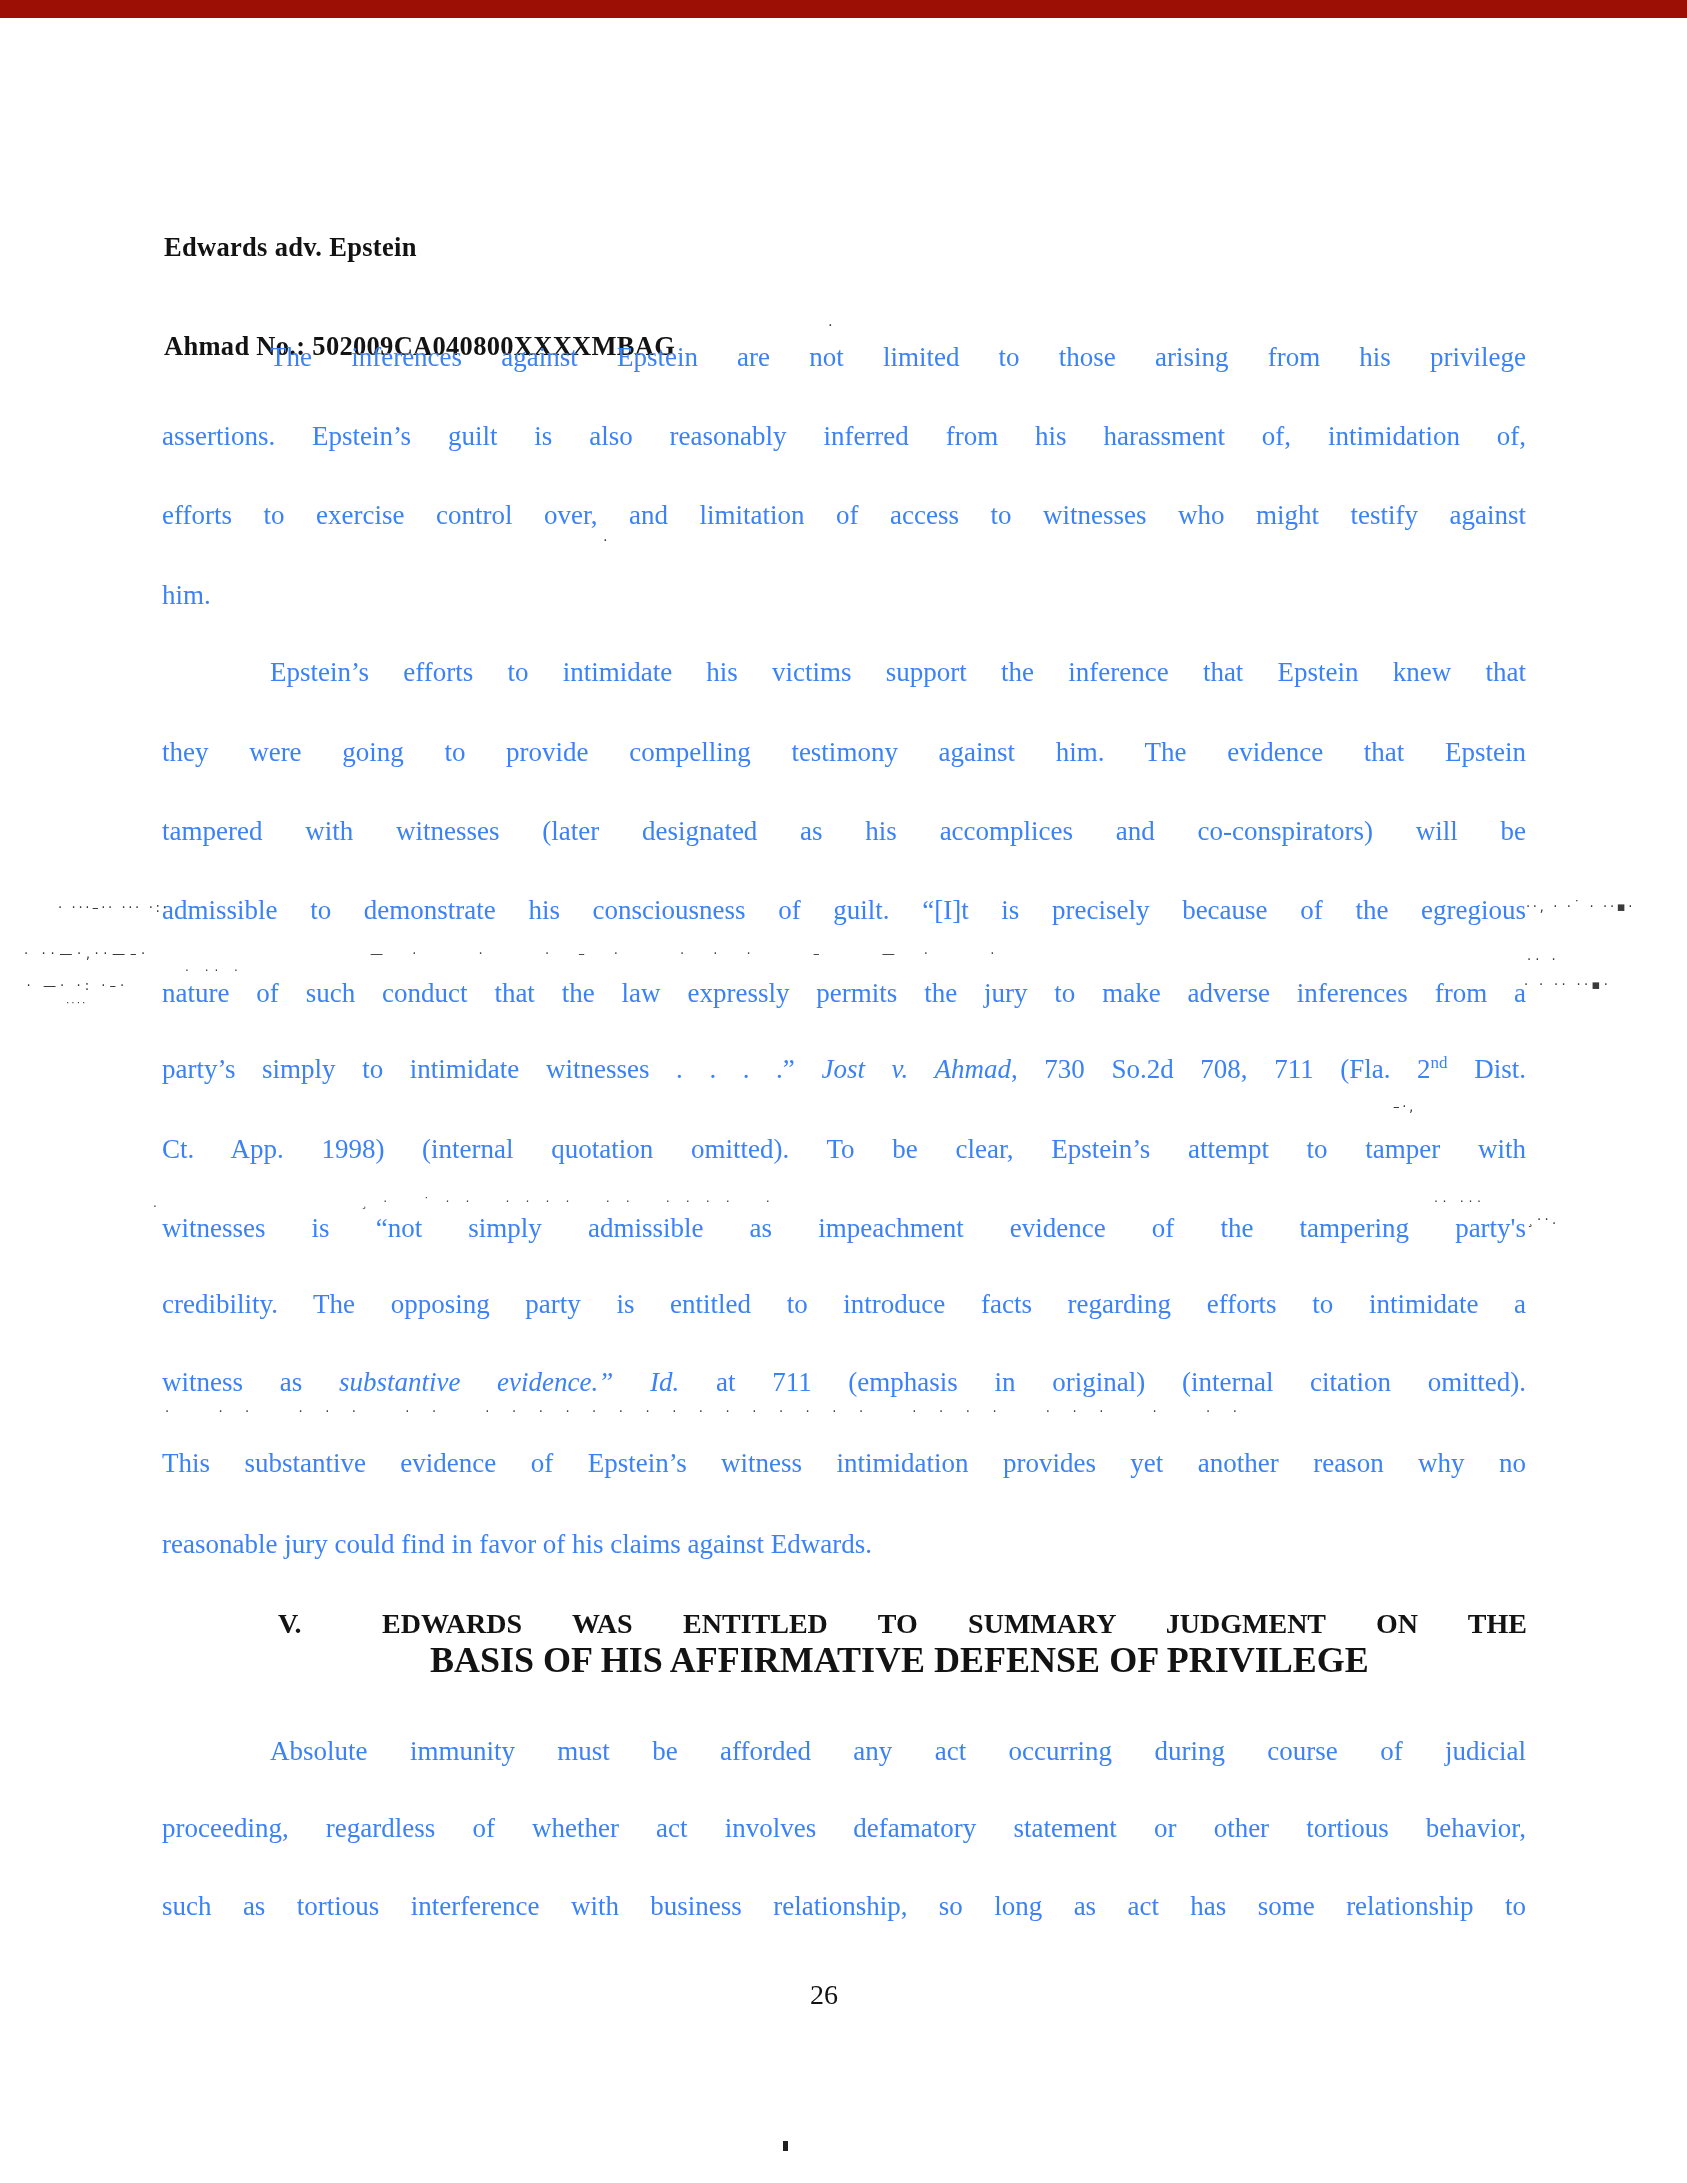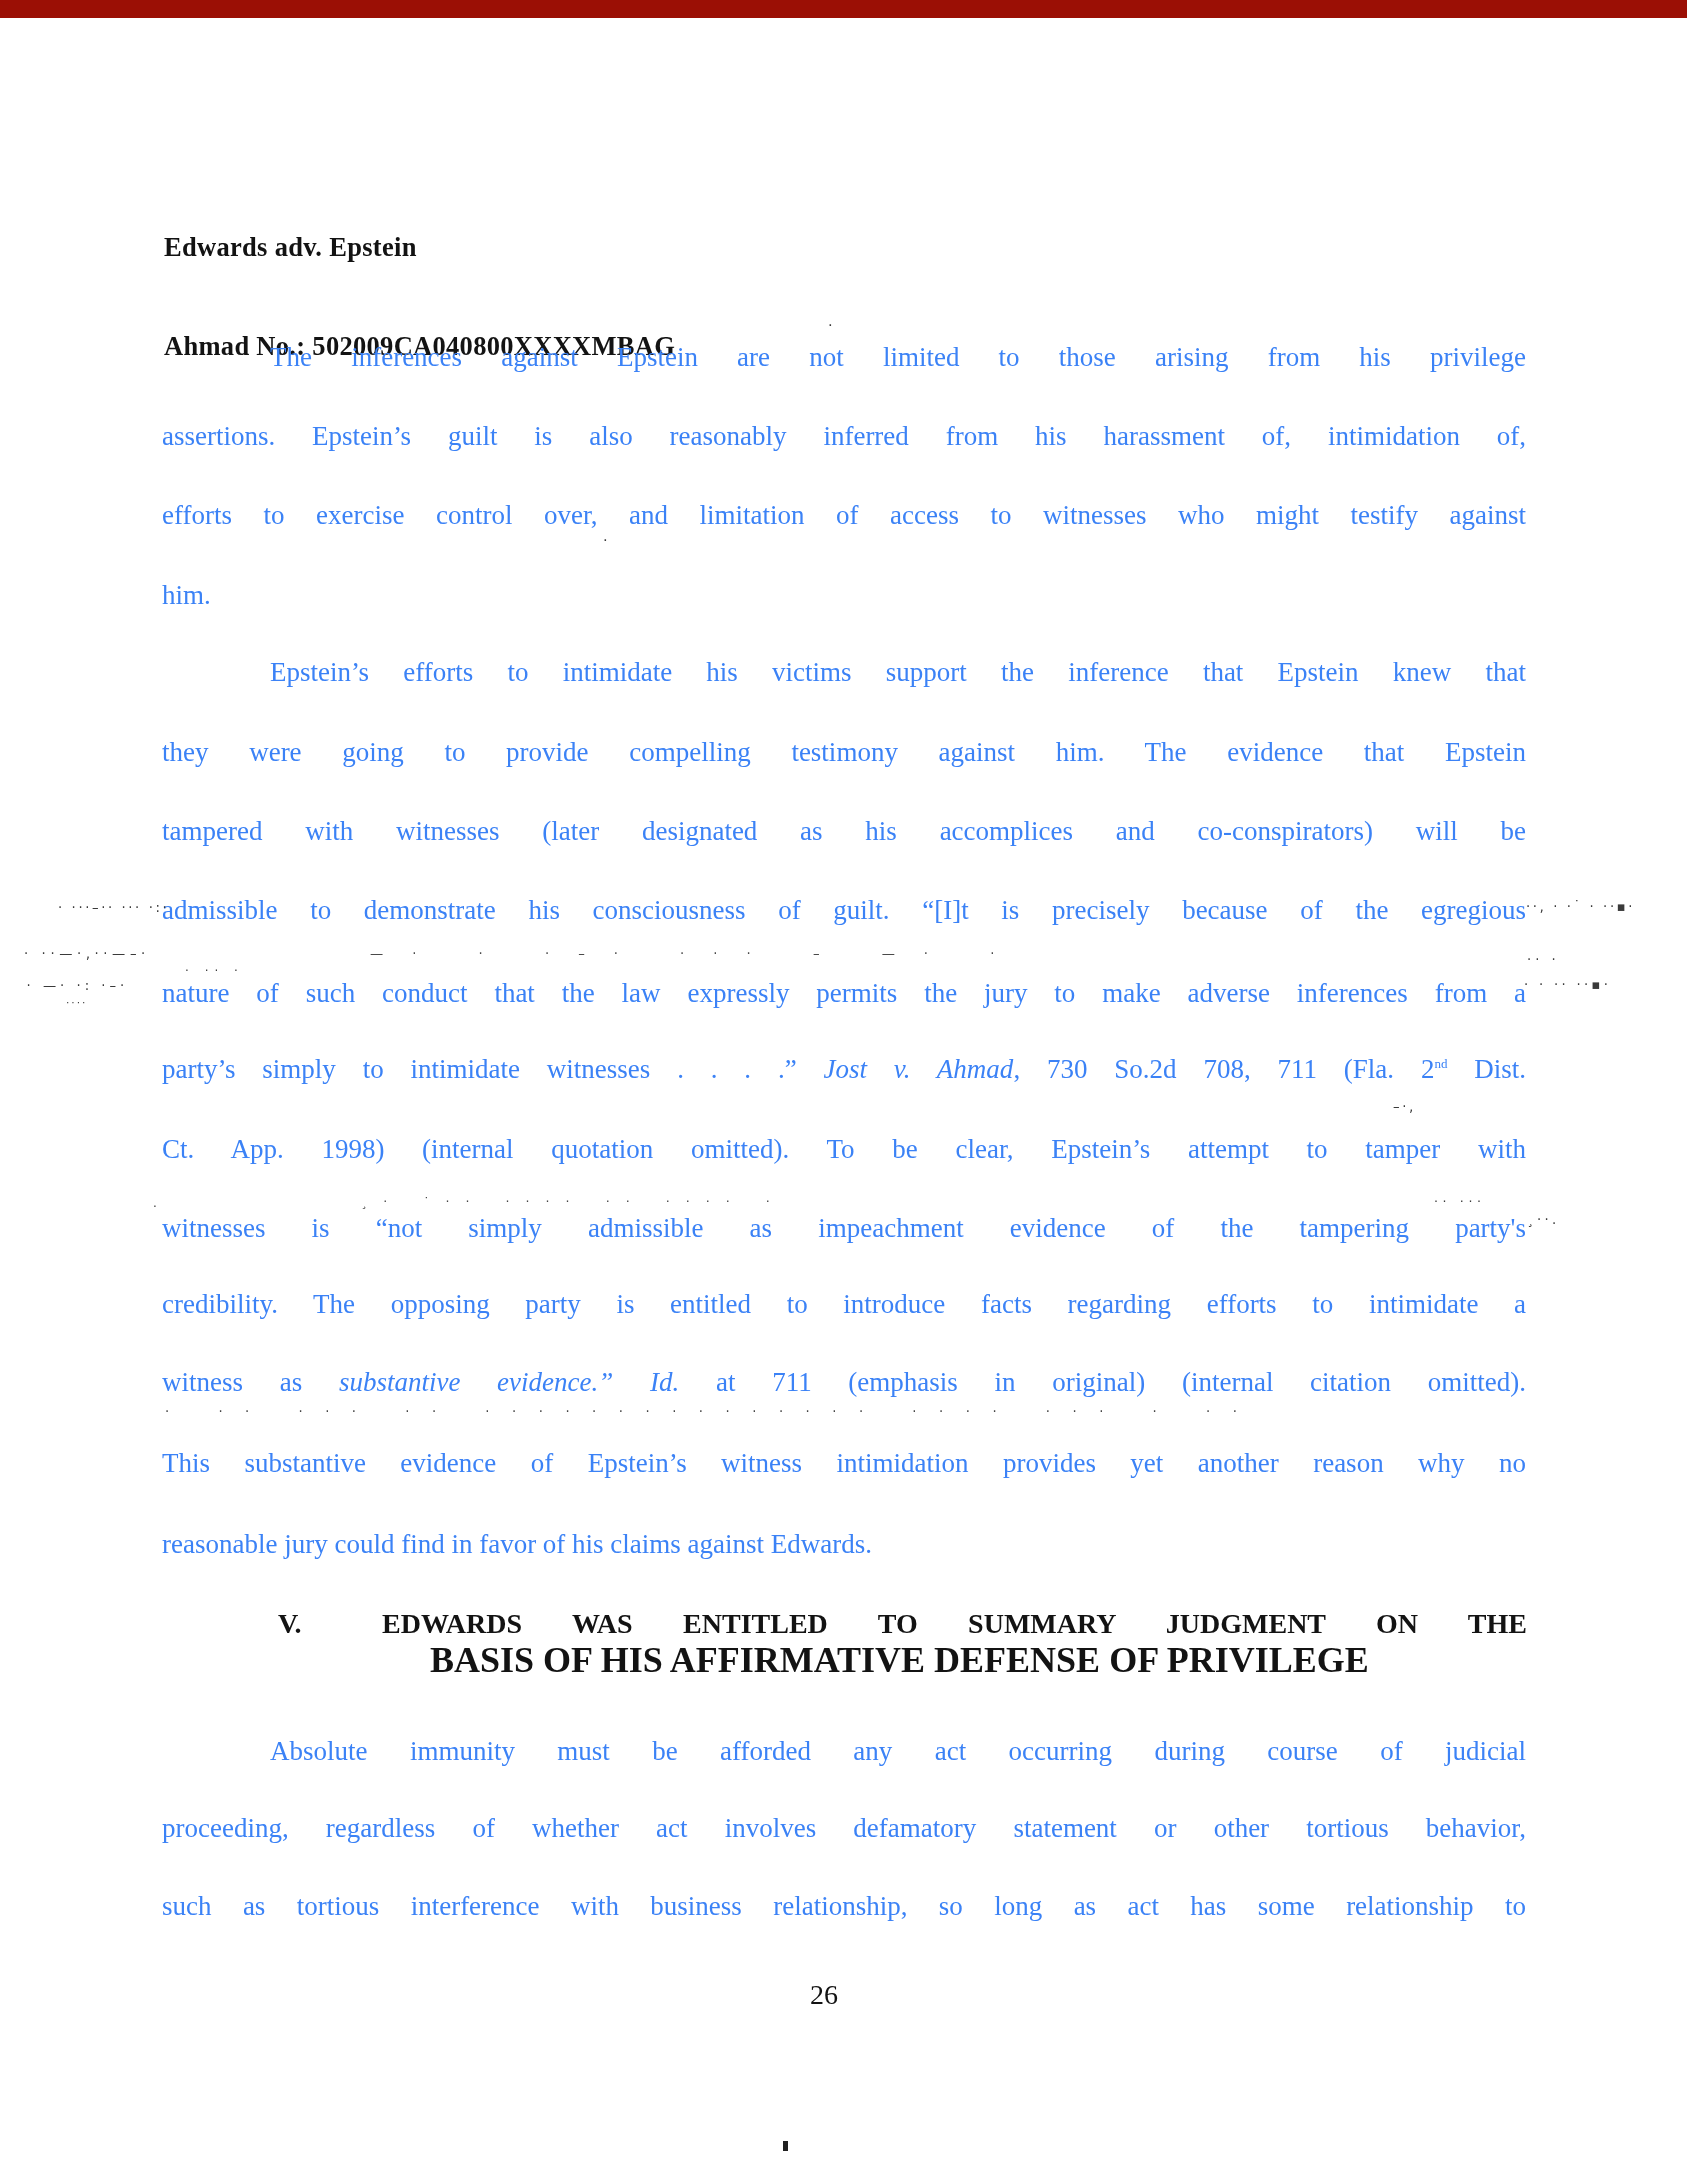--- a/index.html
+++ b/index.html
@@ -24,21 +24,21 @@
   }
   
   .ln {
     position: absolute; left: 162px; width: 1364px;
     font-size: 27px; line-height: 33px;
     white-space: normal; color: #3b82f6;
   }
   .j { text-align: justify; text-align-last: justify; text-justify: inter-word; }
   .ind { text-indent: 108px; }
   .it { font-style: italic; }
-  .sup { vertical-align: super; font-size: 13px; line-height: 0; }
+  .sup { vertical-align: super; font-size: 17px; line-height: 0; }
   
   .hnum {
     position: absolute; left: 278px; top: 1607px;
     font-weight: bold; font-size: 28px; line-height: 34px;
   }
   .hl1 {
     position: absolute; left: 382px; top: 1607px; width: 1145px;
     font-weight: bold; font-size: 28px; line-height: 34px;
     text-align: justify; text-align-last: justify; text-justify: inter-word;
   }

